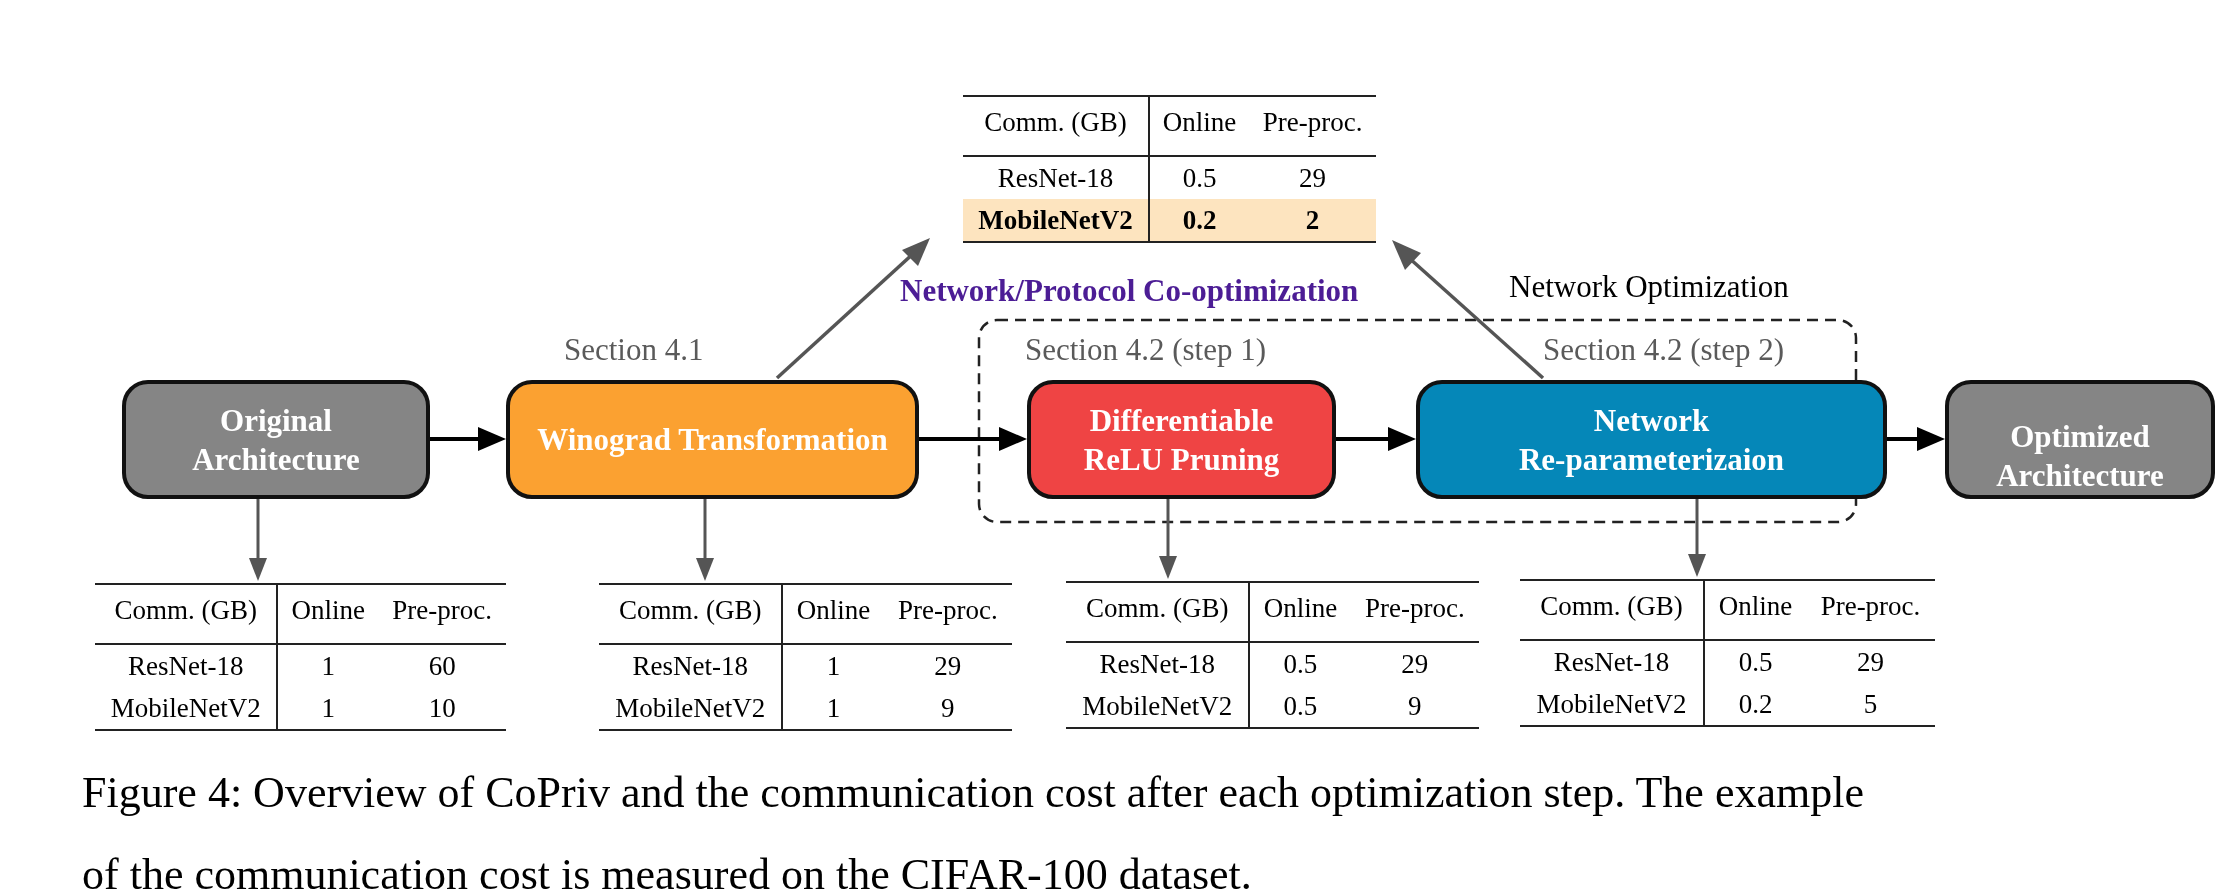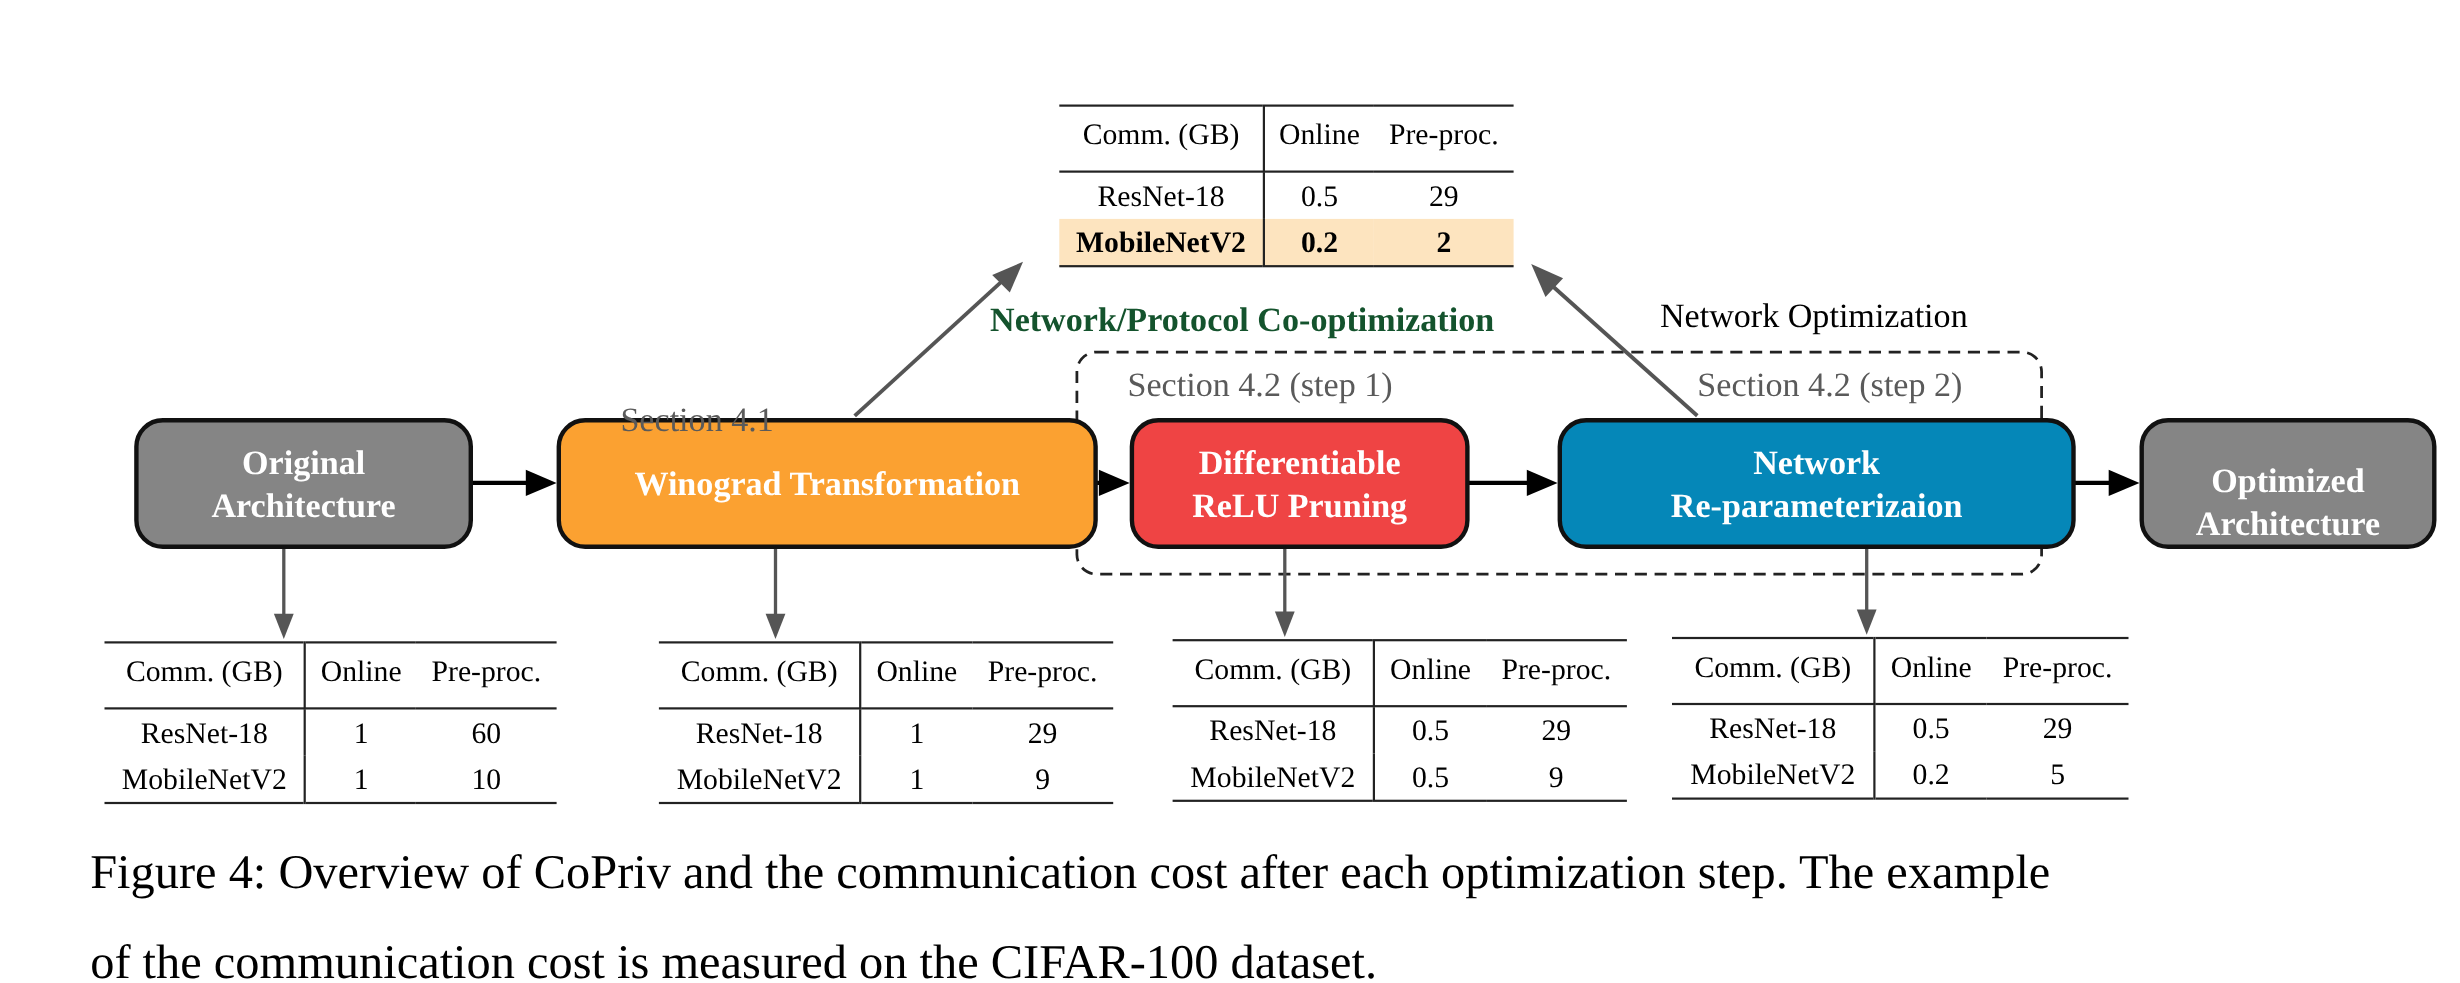--- a/index.html
+++ b/index.html
@@ -86,40 +86,40 @@
   <g>
     <line x1="1543" y1="378" x2="1408" y2="257" stroke="#555" stroke-width="3.5"></line>
     <path d="M1405,270 L1392,240 L1421,253 z" fill="#555"></path>
   </g>
 </svg>
 
 <div class="box" style="left:122px; top:380px; width:308px; height:119px; background:#858585;">
   <span>Original</span>
   <span>Architecture</span>
 </div>
-<div class="box" style="left:506px; top:380px; width:492px; height:119px; background:#fba131;">
+<div class="box" style="left:506px; top:380px; width:413px; height:119px; background:#fba131;">
   <span>Winograd Transformation</span>
 </div>
 <div class="box" style="left:1027px; top:380px; width:309px; height:119px; background:#ef4444;">
   <span>Differentiable</span>
   <span>ReLU Pruning</span>
 </div>
 <div class="box" style="left:1416px; top:380px; width:471px; height:119px; background:#0587b8;">
   <span>Network</span>
   <span>Re-parameterizaion</span>
 </div>
 <div class="box" style="left:1945px; top:380px; width:270px; height:119px; background:#858585;justify-content:flex-end;">
   <span>Optimized</span>
   <span>Architecture</span>
 </div>
 
-<div class="label gray" style="left:564px; top:332px;margin-top:32px;">Section 4.1</div>
+<div class="label gray" style="left:564px; top:332px;">Section 4.1</div>
 <div class="label gray" style="left:1025px; top:332px;">Section 4.2 (step 1)</div>
 <div class="label gray" style="left:1543px; top:332px;">Section 4.2 (step 2)</div>
-<div class="label red" style="left: 900px; top: 273px; color: #14532d;">Network/Protocol Co-optimization</div>
+<div class="label red" style="left: 900px; top: 273px; color: #4c1d95;">Network/Protocol Co-optimization</div>
 <div class="label" style="left:1509px; top:269px;">Network Optimization</div>
 
 <table class="ctable" style="left:963px; top:95px; width:413px;">
   <tbody>
       <tr>
     <th class="c0">Comm. (GB)</th>
     <th>Online</th>
     <th>Pre-proc.</th>
   </tr>
   <tr>

